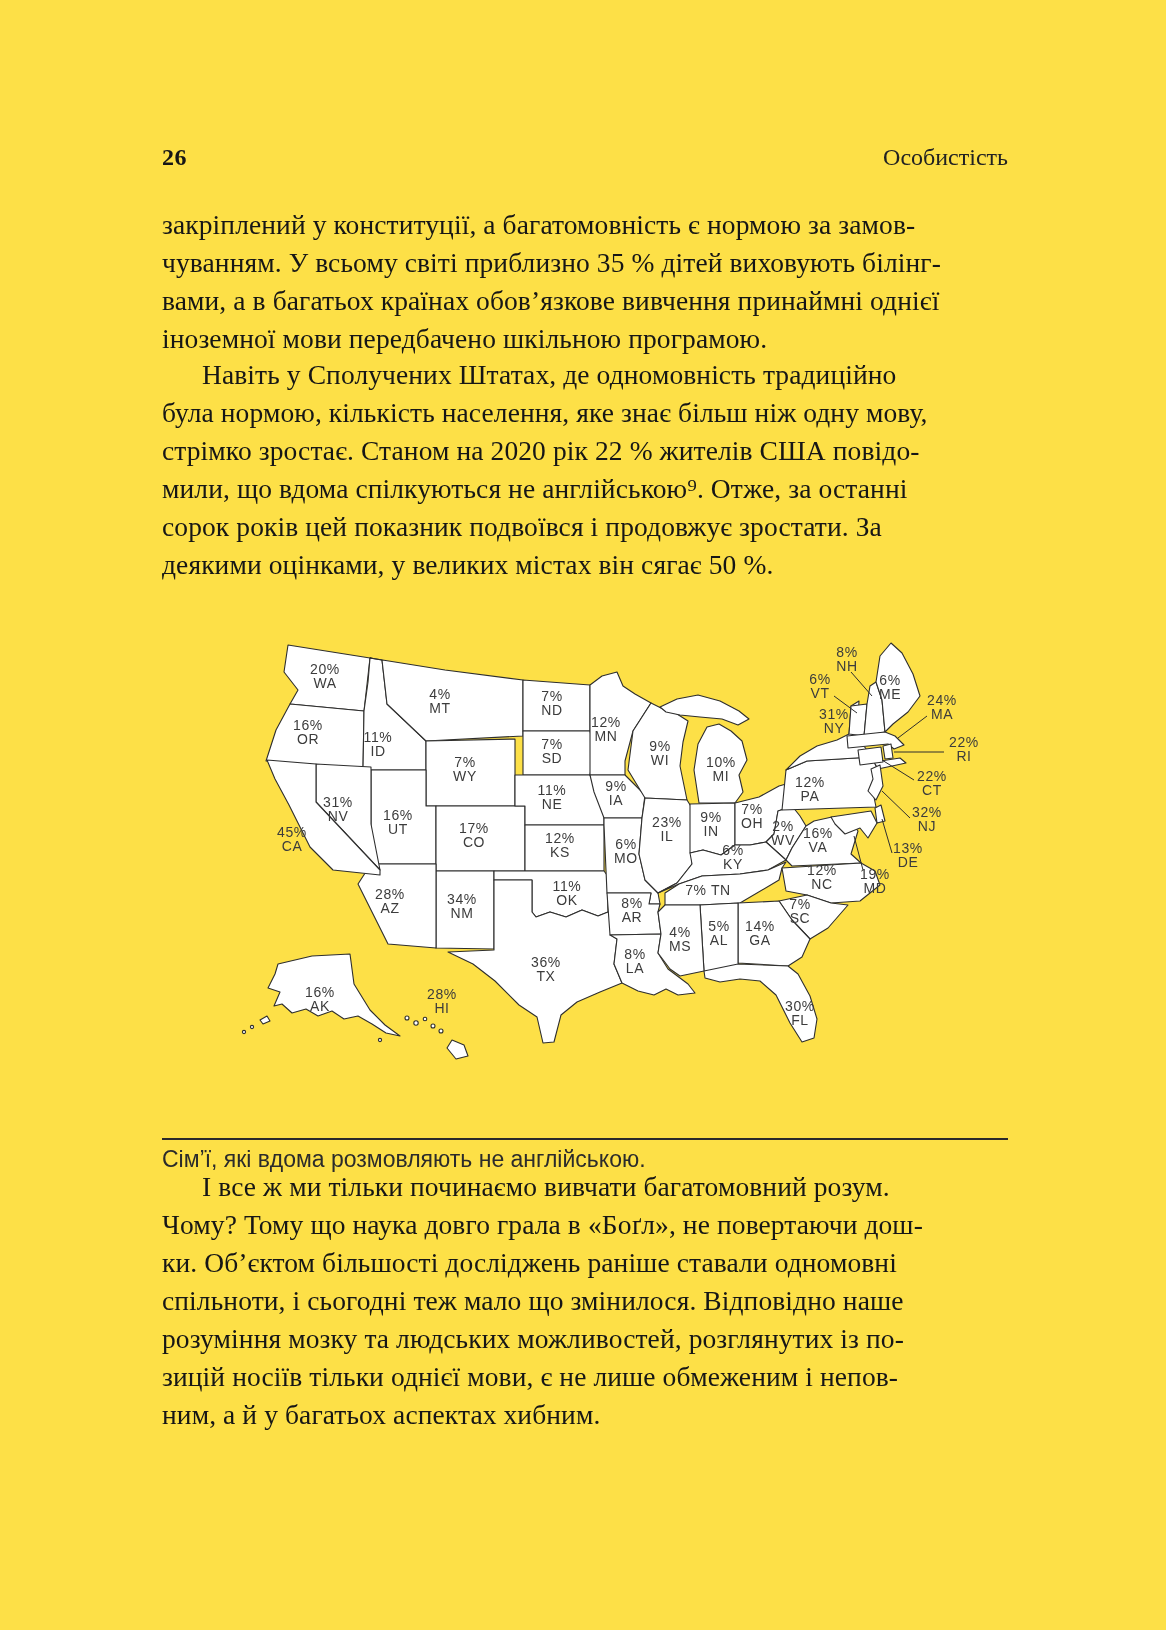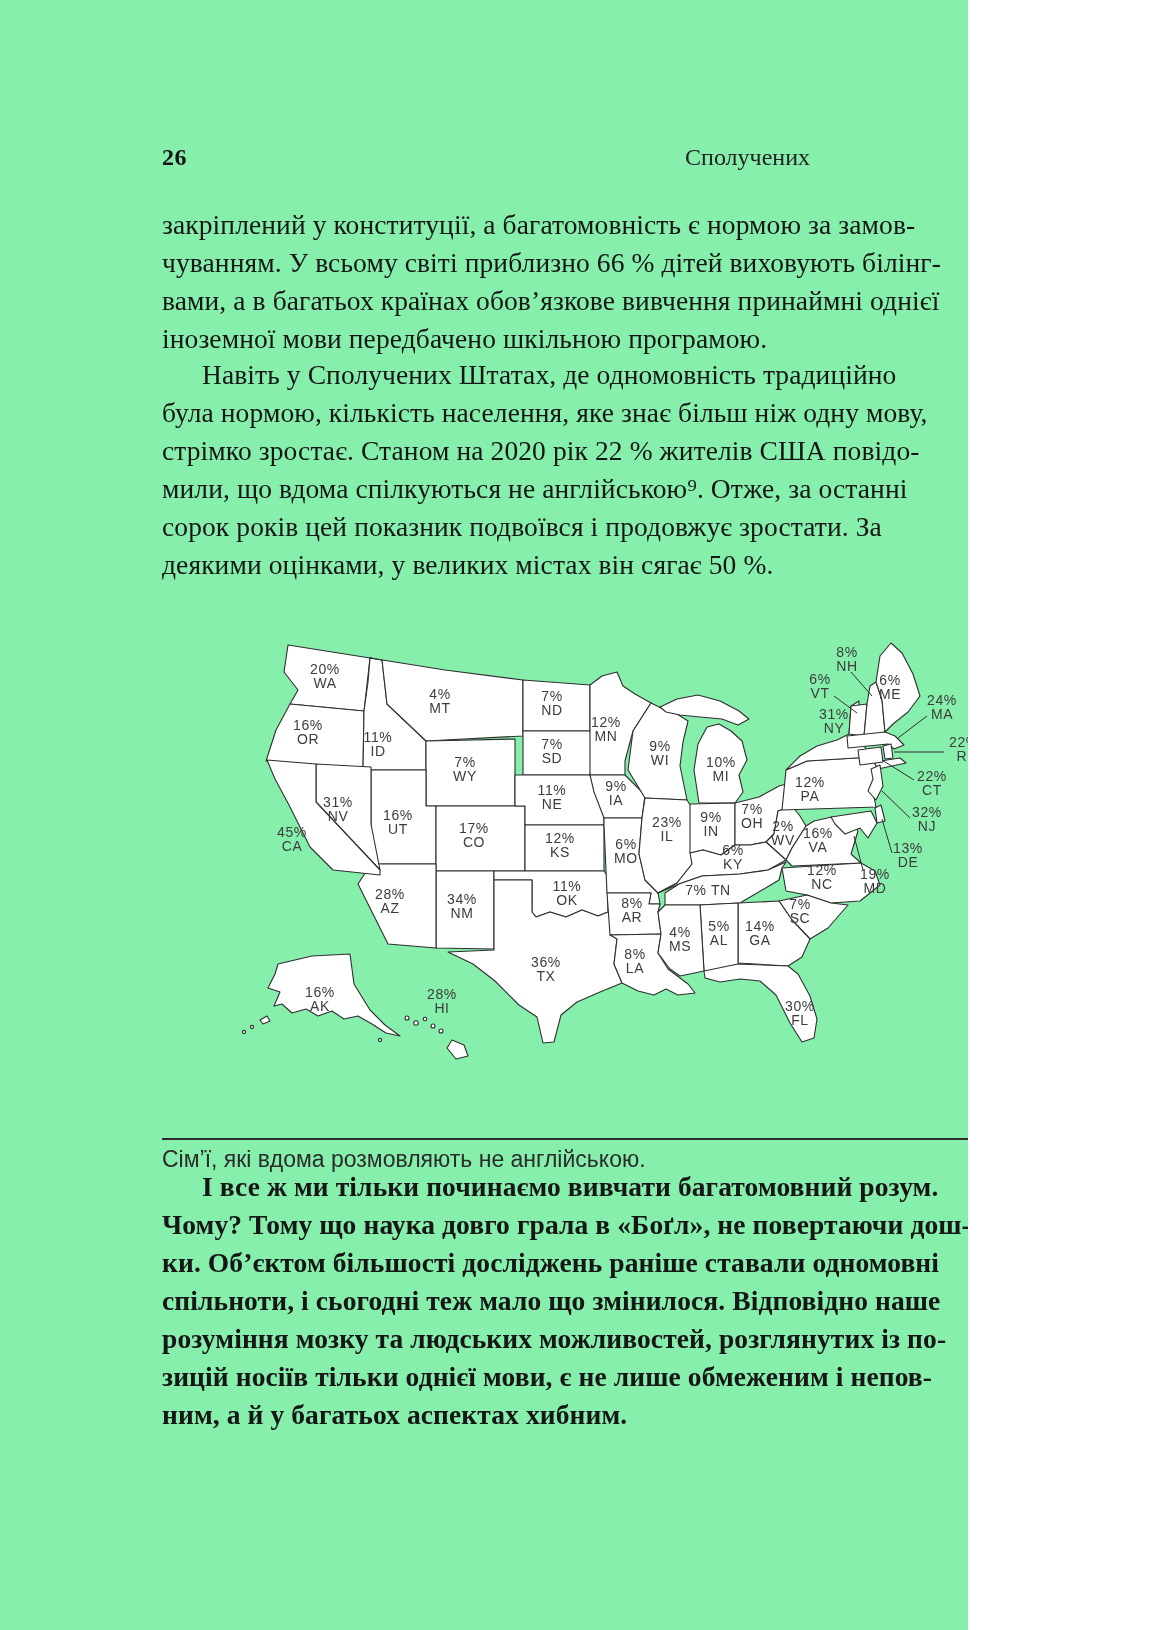--- a/index.html
+++ b/index.html
@@ -1,50 +1,50 @@
 <!DOCTYPE html>
 <html><head>
 <meta charset="utf-8">
 <style>
   html,body{margin:0;padding:0;background:#ffffff;}
-  .sheet{position:relative;width:968px;height:1630px;background:#86efac;overflow:hidden;
+  .sheet{position:relative;width:1166px;height:1630px;background:#fde047;overflow:hidden;
          font-family:"Liberation Serif","DejaVu Serif",serif;color:#161616;}
   .header{position:absolute;left:162px;right:158px;top:144px;display:flex;
           justify-content:space-between;align-items:baseline;font-size:24px;}
   .pagenum{font-weight:bold;letter-spacing:.5px;}
   .running{color:#222;}
   .para{position:absolute;left:162px;width:848px;font-size:27.5px;line-height:38px;
         white-space:pre-line;letter-spacing:.1px;}
   #p1{top:206px;}
   #p2{top:356px;text-indent:40px;font-family:Liberation Serif, serif;}
-  #p3{top:1168px;text-indent:40px;font-weight:bold;}
+  #p3{top:1168px;text-indent:40px;}
   .map{position:absolute;left:230px;top:612px;width:782px;height:458px;}
   .map svg{display:block;}
   .map path, .map circle{fill:#ffffff;stroke:#2e2e2e;stroke-width:1.1;
         stroke-linejoin:round;stroke-linecap:round;}
   .map line.leader{stroke:#2e2e2e;stroke-width:1;}
   .map text{font-family:"Liberation Sans","DejaVu Sans",sans-serif;font-size:14px;
         fill:#3c3c3c;letter-spacing:.6px;}
   .caption{position:absolute;left:162px;top:1098px;
         font-family:"Liberation Sans","DejaVu Sans",sans-serif;
         font-size:23px;color:#2b2b2b;margin-top:48px;}
   .rule{position:absolute;left:162px;width:846px;top:1138px;border-top:2px solid #2a2a2a;height:0;}
 </style>
 </head>
 <body>
 
 <div class="sheet">
 
   <div class="header">
     <span class="pagenum">26</span>
-    <span class="running">Сполучених</span>
+    <span class="running">Особистість</span>
   </div>
 
   <div class="para" id="p1">закріплений у конституції, а багатомовність є нормою за замов-
-чуванням. У всьому світі приблизно 66 % дітей виховують білінг-
+чуванням. У всьому світі приблизно 35 % дітей виховують білінг-
 вами, а в багатьох країнах обов’язкове вивчення принаймні однієї
 іноземної мови передбачено шкільною програмою.</div>
   <div class="para" id="p2">Навіть у Сполучених Штатах, де одномовність традиційно
 була нормою, кількість населення, яке знає більш ніж одну мову,
 стрімко зростає. Станом на 2020 рік 22 % жителів США повідо-
 мили, що вдома спілкуються не англійською⁹. Отже, за останні
 сорок років цей показник подвоївся і продовжує зростати. За
 деякими оцінками, у великих містах він сягає 50 %.</div>
 
   <div class="map">

